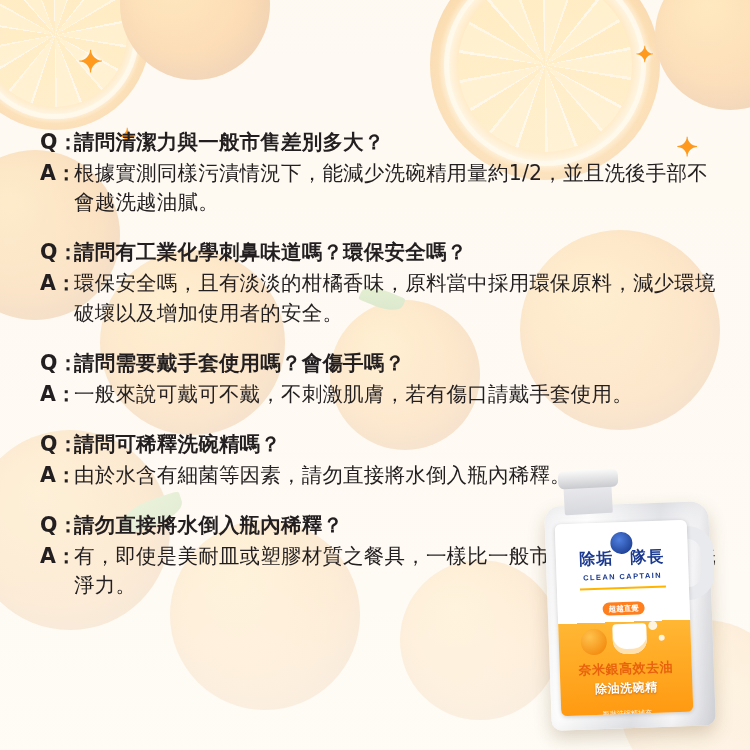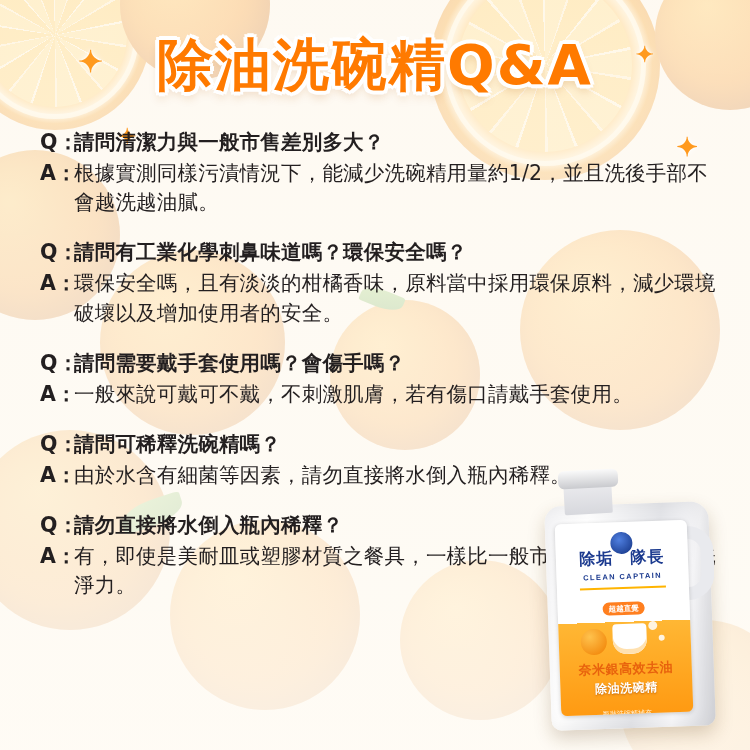--- a/index.html
+++ b/index.html
@@ -278,21 +278,20 @@
     <div class="leaf" style="left:120px; top:500px;"></div>
     <div class="leaf small" style="left:360px; top:290px;"></div>
     <div class="veil"></div>
   </div>
 
   <div class="title-wrap">
     <span class="spark s1">✦</span>
     <span class="spark s2">✦</span>
     <span class="spark s3">✦</span>
     <span class="spark s4">✦</span>
-    <div class="title">除油洗碗精Q&amp;A</div>
   </div>
 
   <div class="qa-list">
 
     <div class="qa-item">
       <div class="line q">
         <span class="tag">Q：</span>
         <span class="txt">請問清潔力與一般市售差別多大？</span>
       </div>
       <div class="line a">

